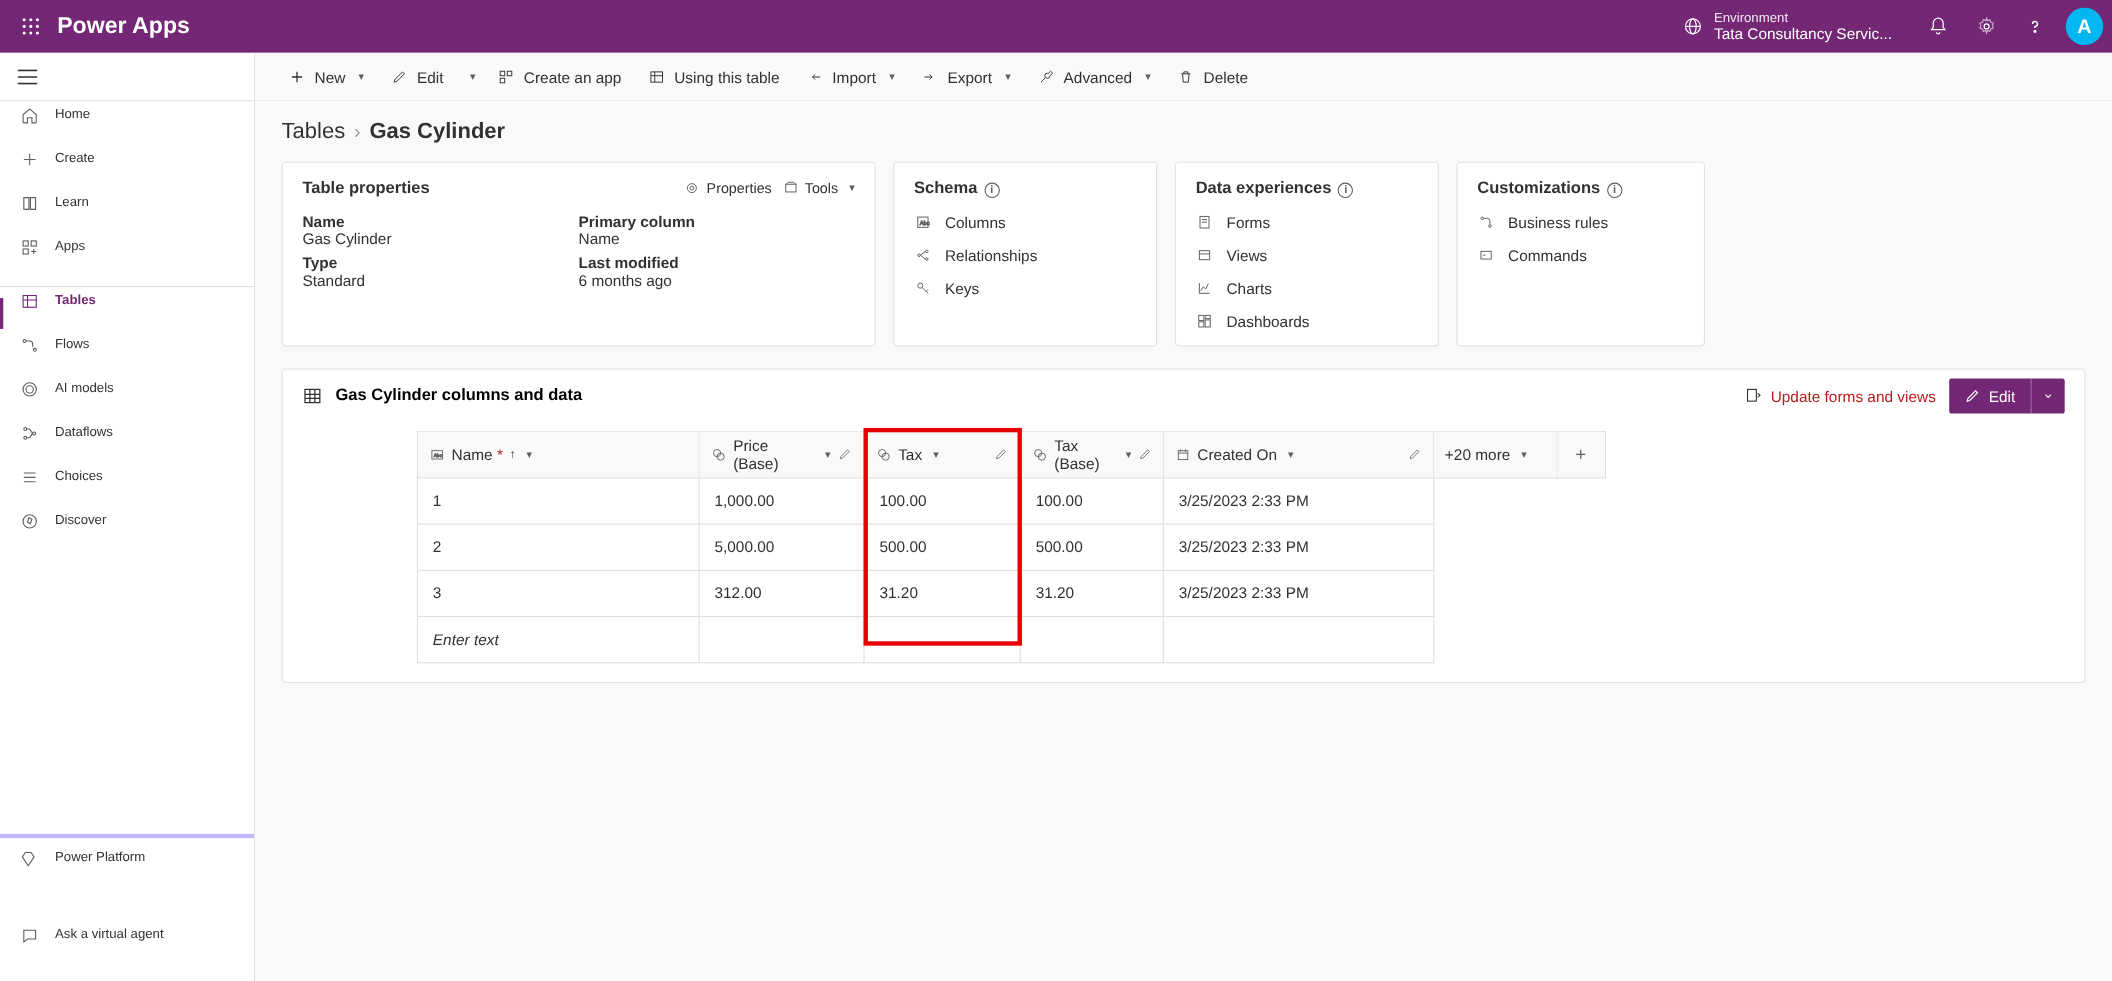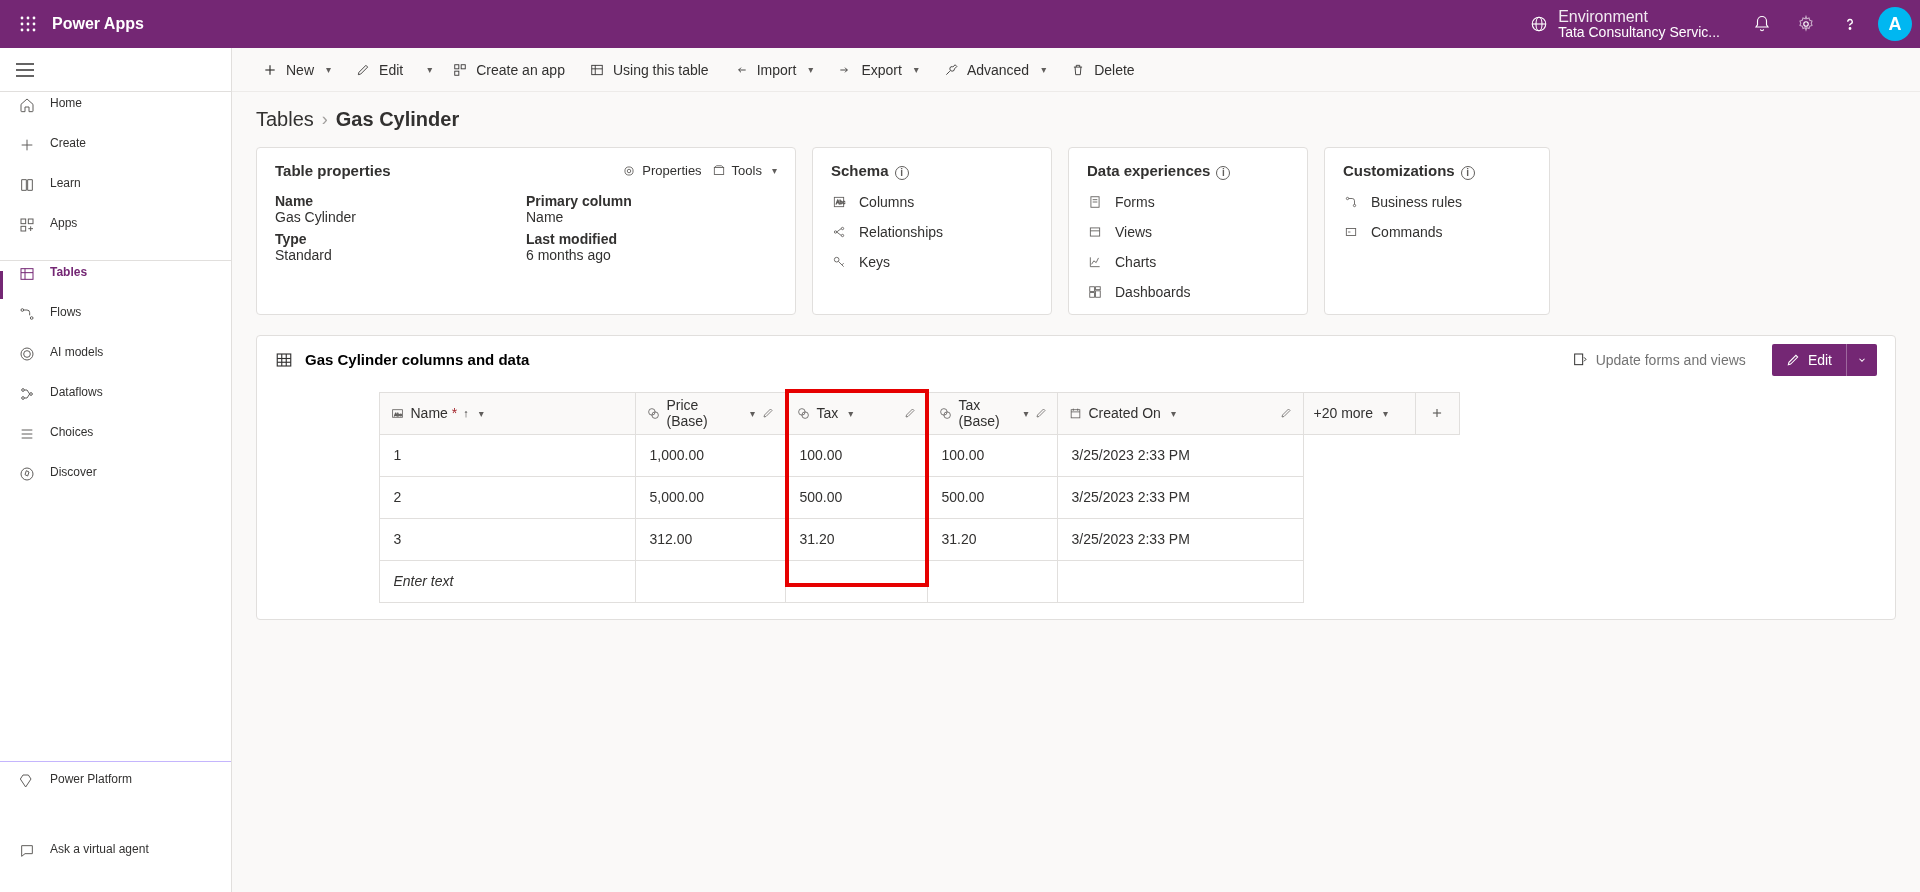--- a/index.html
+++ b/index.html
@@ -1,40 +1,40 @@
 <!DOCTYPE html>
 <html><head>
 <meta charset="utf-8">
 <style>
 * { box-sizing: border-box; margin: 0; padding: 0; font-family: "Segoe UI", Arial, sans-serif; }
 body { width: 1920px; height: 892px; overflow: hidden; background: #faf9f8; }
 
 
 .topbar { height: 48px; background: #742774; display: flex; align-items: center; color: #fff; padding: 0 8px; }
 .topbar .waffle { width: 40px; height: 40px; display:flex; align-items:center; justify-content:center; cursor:pointer;}
-.topbar .brand { font-weight: 600; font-size: 16px; margin-left: 4px; }
+.topbar .brand { font-weight: 600; font-size: 21px; margin-left: 4px; }
 .topbar .spacer { flex: 1; }
 .topbar .env { display:flex; align-items:center; gap:10px; margin-right:20px;}
 .topbar .env-text { display:flex; flex-direction:column; line-height:1.1;}
-.topbar .env-label { font-size:16px; opacity:0.9;}
+.topbar .env-label { font-size:12px; opacity:0.9;}
 .topbar .env-name { font-size:14px; }
 .topbar .ticon { width:44px; height:44px; display:flex; align-items:center; justify-content:center; cursor:pointer;}
 .avatar { width:34px; height:34px; border-radius:50%; background:#00b7f1; color:#fff; display:flex; align-items:center; justify-content:center; font-weight:700; font-size:18px; margin-left:6px; cursor:pointer;}
 
 
 .layout { display:flex; height: calc(100% - 48px); }
 .sidebar { width: 232px; background:#fff; border-right:1px solid #e1dfdd; display:flex; flex-direction:column; }
 .side-header { height:44px; display:flex; align-items:center; padding-left:16px; cursor:pointer; border-bottom:1px solid #e1dfdd;}
 .side-list { flex:1; display:flex; flex-direction:column; padding-top:4px;}
 .side-item { height:40px; display:flex; gap:14px; padding-left:18px; font-size:12px; color:#323130; cursor:pointer; position:relative;}
 .side-item.selected { color:#742774; font-weight:600; }
 .side-item.selected::before { content:""; position:absolute; left:0; top:6px; bottom:6px; width:3px; background:#742774; }
 .side-item .sicon { width:18px; height:18px; display:flex; align-items:center; justify-content:center; flex-shrink:0;}
 .side-divider { height:1px; background:#e1dfdd; margin:4px 0; }
-.side-bottom { padding:10px 0; border-top:1px solid #c4b5fd;}
+.side-bottom { padding:10px 0; border-top:4px solid #c4b5fd;}
 .side-bottom .side-item { height:40px; }
 
 
 .main { flex:1; display:flex; flex-direction:column; background:#faf9f8; overflow:hidden;}
 .cmdbar { height:44px; display:flex; align-items:center; gap:4px; padding:0 20px; background:#faf9f8; border-bottom:1px solid #edebe9;}
 .cmd-btn { display:flex; align-items:center; gap:8px; height:32px; padding:0 10px; font-size:14px; color:#323130; cursor:pointer; border-radius:2px;}
 .cmd-btn .cicon { width:16px; height:16px; display:flex; align-items:center; justify-content:center;}
 .chev { font-size:10px; margin-left:4px; color:#605e5c;}
 
 .content { padding: 16px 24px; flex:1; overflow:auto;}
@@ -61,21 +61,21 @@
 
 .schema-list { display:flex; flex-direction:column; gap:14px; margin-top:6px;}
 .schema-item { display:flex; align-items:center; gap:12px; font-size:14px; color:#323130; cursor:pointer;}
 .schema-item .sicon2 { width:16px; height:16px; display:flex; align-items:center; justify-content:center;}
 
 
 .grid-section { background:#fff; border:1px solid #e1dfdd; border-radius:4px; }
 .grid-header { height:48px; display:flex; align-items:center; padding:0 18px; gap:12px;}
 .grid-title { font-size:15px; font-weight:600;}
 .grid-header .spacer { flex:1;}
-.upd-link { display:flex; align-items:center; gap:8px; font-size:14px; color:#737373; cursor:pointer; margin-right:14px;}
+.upd-link { display:flex; align-items:center; gap:8px; font-size:14px; color:#b91c1c; cursor:pointer; }
 .edit-btn { display:flex; align-items:stretch; background:#742774; color:#fff; height:32px; border-radius:2px; overflow:hidden; cursor:pointer;}
 .edit-btn .main-part { display:flex; align-items:center; gap:8px; padding:0 14px; font-size:14px;}
 .edit-btn .sep { width:1px; background:rgba(255,255,255,0.3);}
 .edit-btn .drop-part { width:30px; display:flex; align-items:center; justify-content:center;}
 
 .grid-body { padding: 8px 12px 12px 12px;}
 .datagrid { border-collapse:collapse; width:100%; }
 .datagrid th, .datagrid td { text-align:left; font-size:14px; color:#323130; border:1px solid #e1dfdd; height:42px; }
 .datagrid th { background:#faf9f8; font-weight:400; padding:0 10px; position:relative;}
 .datagrid td { padding:0 14px; background:#fff;}

